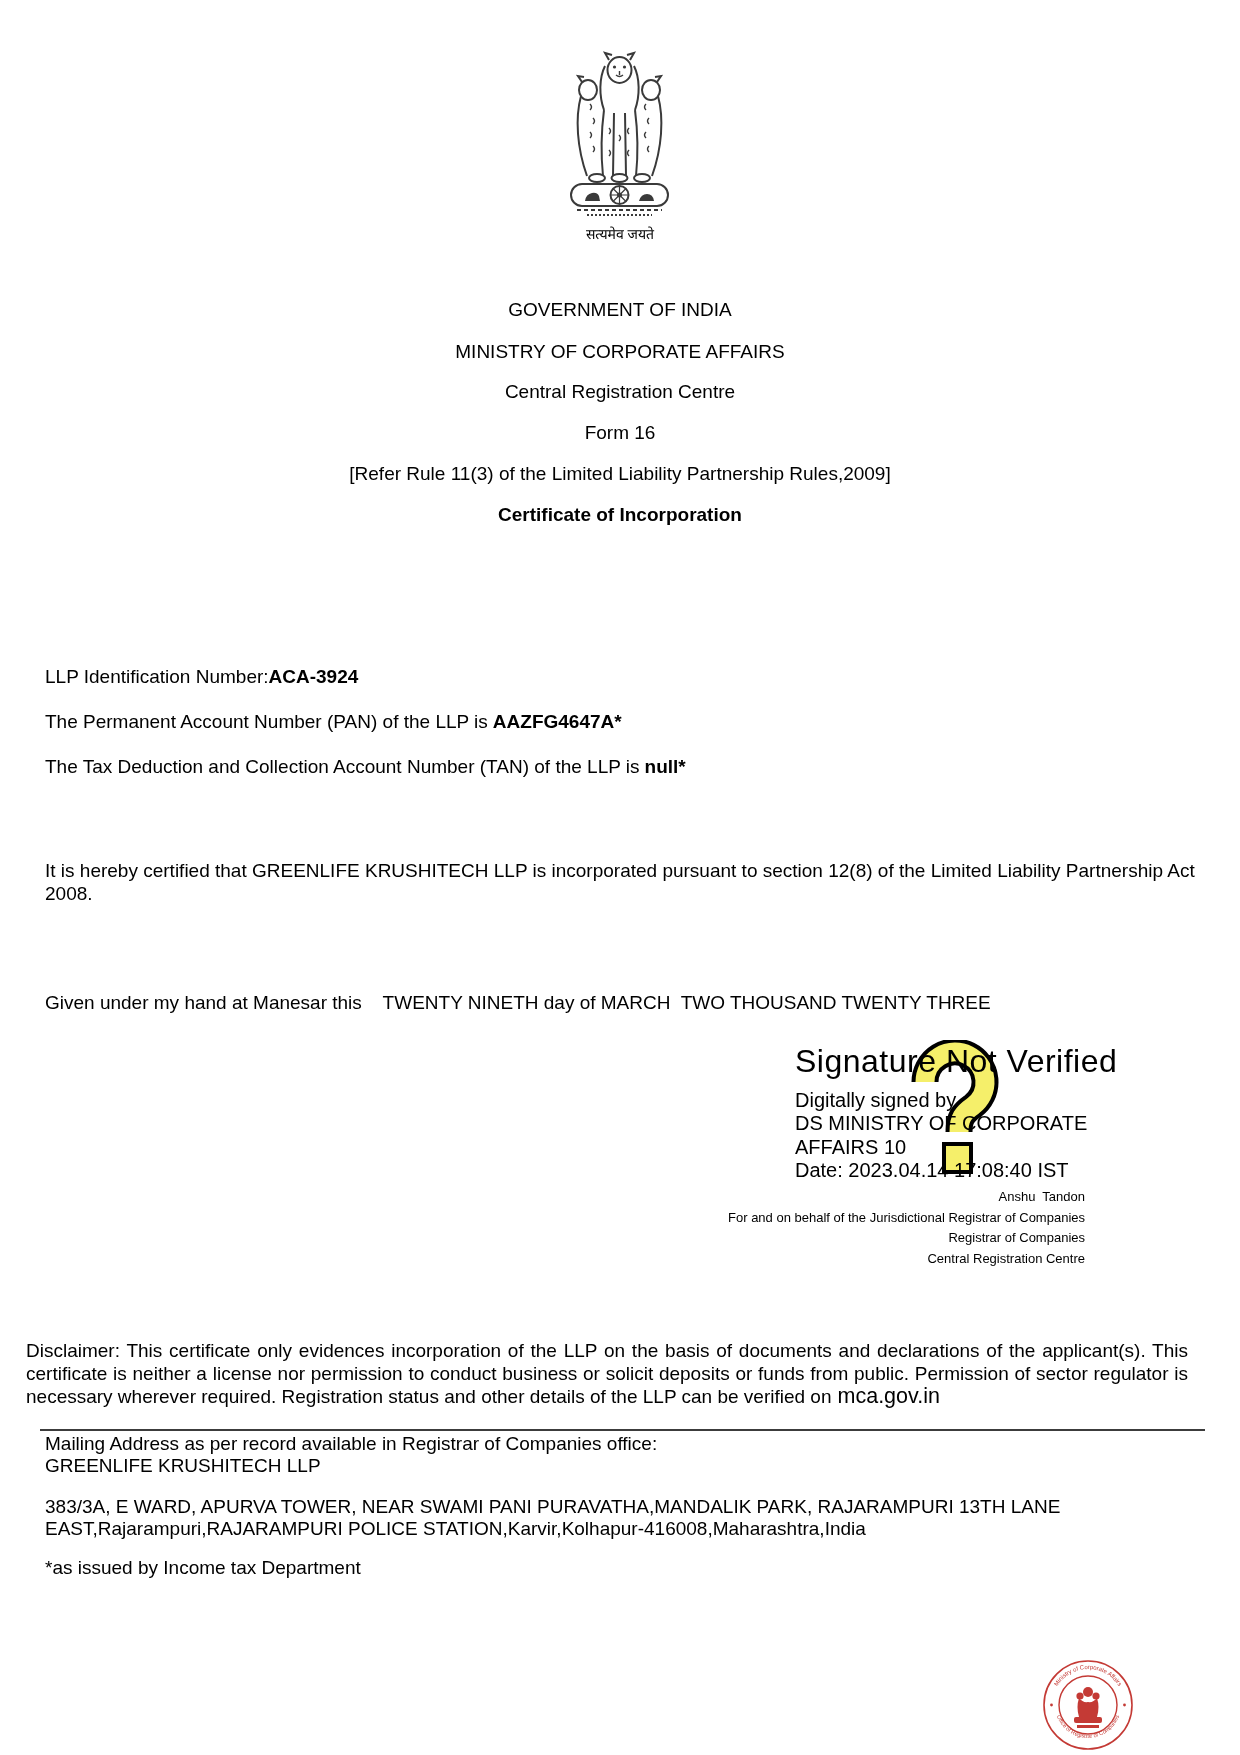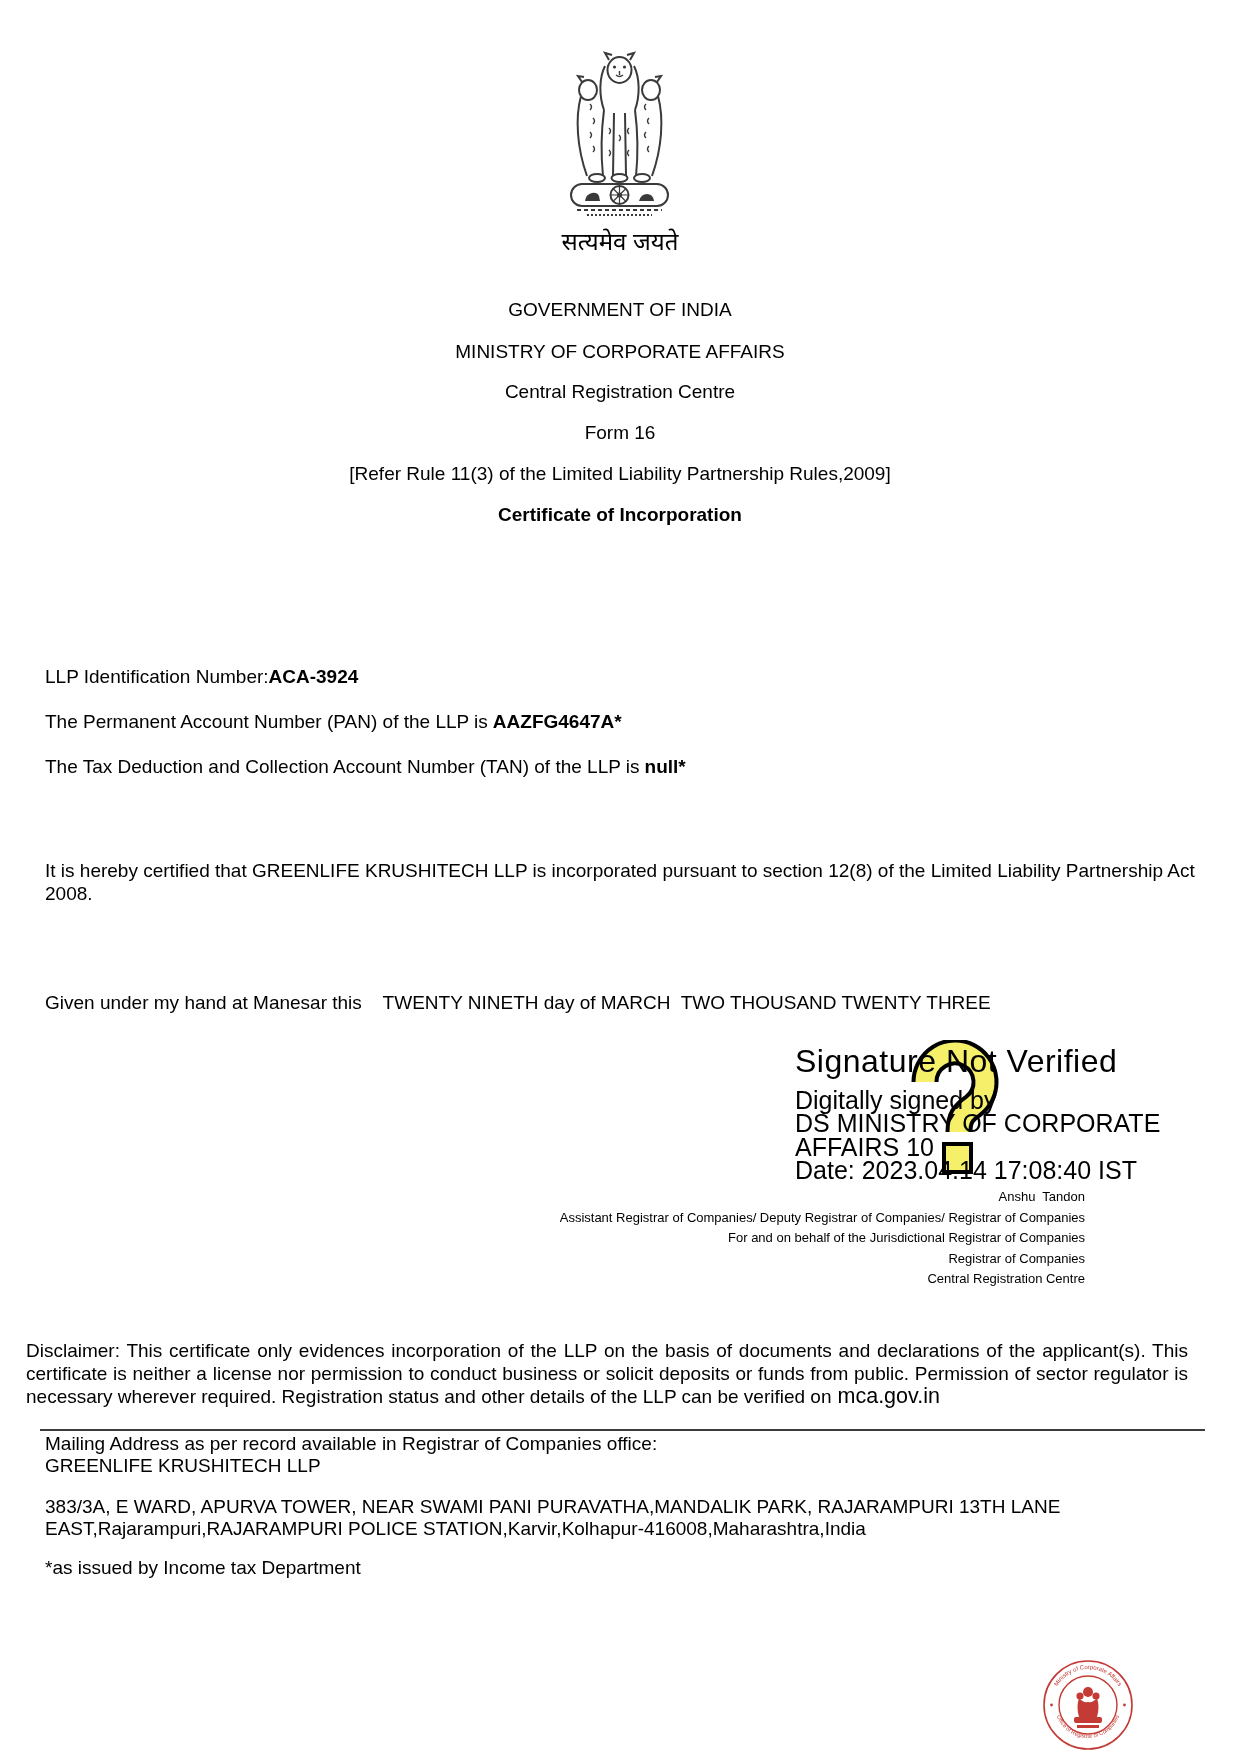--- a/index.html
+++ b/index.html
@@ -10,21 +10,21 @@
   .abs{position:absolute;}
   .centered{left:0;width:100%;text-align:center;}
   .fs19{font-size:19px;line-height:22px;}
   .fs18{font-size:13px;line-height:20.5px;}
   .bold{font-weight:bold;}
   .pre{white-space:pre-wrap;}
   .para{width:1160px;line-height:22.5px;}
   .value{font-weight:bold;}
   .value-tight{font-weight:bold;margin-left:5px;}
   .sig-status{font-size:32px;line-height:30px;letter-spacing:0.5px;z-index:2;}
-  .sig-details{font-size:25px;line-height:23.3px;z-index:2;}
+  .sig-details{font-size:20px;line-height:23.3px;z-index:2;}
   .reg-block{text-align:right;z-index:2;}
   .disclaimer{text-align:justify;line-height:23px;}
   .mca{font-size:21.5px;margin-left:6px;}
   .rule{border:none;border-top:2px solid #3c3c3c;margin:0;}
   .qmark{z-index:1;}
   .seal{z-index:1;}
 </style>
 </head>
 <body>
 
@@ -56,21 +56,21 @@
       <circle cx="62.5" cy="157" r="9"></circle>
       <circle cx="62.5" cy="157" r="1.5" fill="#3a3a3a"></circle>
       <path stroke-width="1.2" d="M62.5,148 v18 M53.5,157 h18 M56,150.5 l13,13 M69,150.5 l-13,13"></path>
       <path d="M28,163 q1,-7 7,-8 q5,-1 7,3 l1,5 z" fill="#3a3a3a" stroke="none"></path>
       <path d="M82,163 q2,-7 8,-7 q6,0 7,7 z" fill="#3a3a3a" stroke="none"></path>
       <path d="M20,172 h85" stroke-dasharray="4,3"></path>
       <path d="M30,177 h65" stroke-dasharray="2,2"></path>
     </g>
   </svg>
 
-  <div class="abs centered" style="top:224px;font-size:24px;">सत्यमेव जयते</div>
+  <div class="abs centered" style="top:224px;font-size:14px;">सत्यमेव जयते</div>
 
   <div class="abs centered fs19" style="top:299px;">GOVERNMENT OF INDIA</div>
   <div class="abs centered fs19" style="top:341px;">MINISTRY OF CORPORATE AFFAIRS</div>
   <div class="abs centered fs19" style="top:381px;">Central Registration Centre</div>
   <div class="abs centered fs19" style="top:422px;">Form 16</div>
   <div class="abs centered fs19" style="top:463px;">[Refer Rule 11(3) of the Limited Liability Partnership Rules,2009]</div>
   <div class="abs centered fs19 bold" style="top:504px;">Certificate of Incorporation</div>
 
   <div class="abs fs19" style="left:45px;top:666px;">
     <span>LLP Identification Number:</span><span class="value">ACA-3924</span>
@@ -95,21 +95,20 @@
   <div class="abs sig-status" style="left:795px;top:1046px;">Signature Not Verified</div>
   <div class="abs sig-details" style="left:795px;top:1089px;">
     <div>Digitally signed by</div>
     <div>DS MINISTRY OF CORPORATE</div>
     <div>AFFAIRS 10</div>
     <div>Date: 2023.04.14 17:08:40 IST</div>
   </div>
 
   <div class="abs fs18 reg-block" style="right:155px;top:1187px;">
     <div class="pre">Anshu  Tandon</div>
-    <div>Assistant Registrar of Companies/ Deputy Registrar of Companies/ Registrar of Companies</div>
     <div>For and on behalf of the Jurisdictional Registrar of Companies</div>
     <div>Registrar of Companies</div>
     <div>Central Registration Centre</div>
   </div>
 
   <div class="abs fs19 disclaimer" style="left:26px;top:1339px;width:1162px;">
     <span>Disclaimer: This certificate only evidences incorporation of the LLP on the basis of documents and declarations of the applicant(s). This certificate is neither a license nor permission to conduct business or solicit deposits or funds from public. Permission of sector regulator is necessary wherever required. Registration status and other details of the LLP can be verified on</span><span class="mca">mca.gov.in</span>
   </div>
 
   <hr class="abs rule" style="left:40px;top:1429px;width:1165px;">

